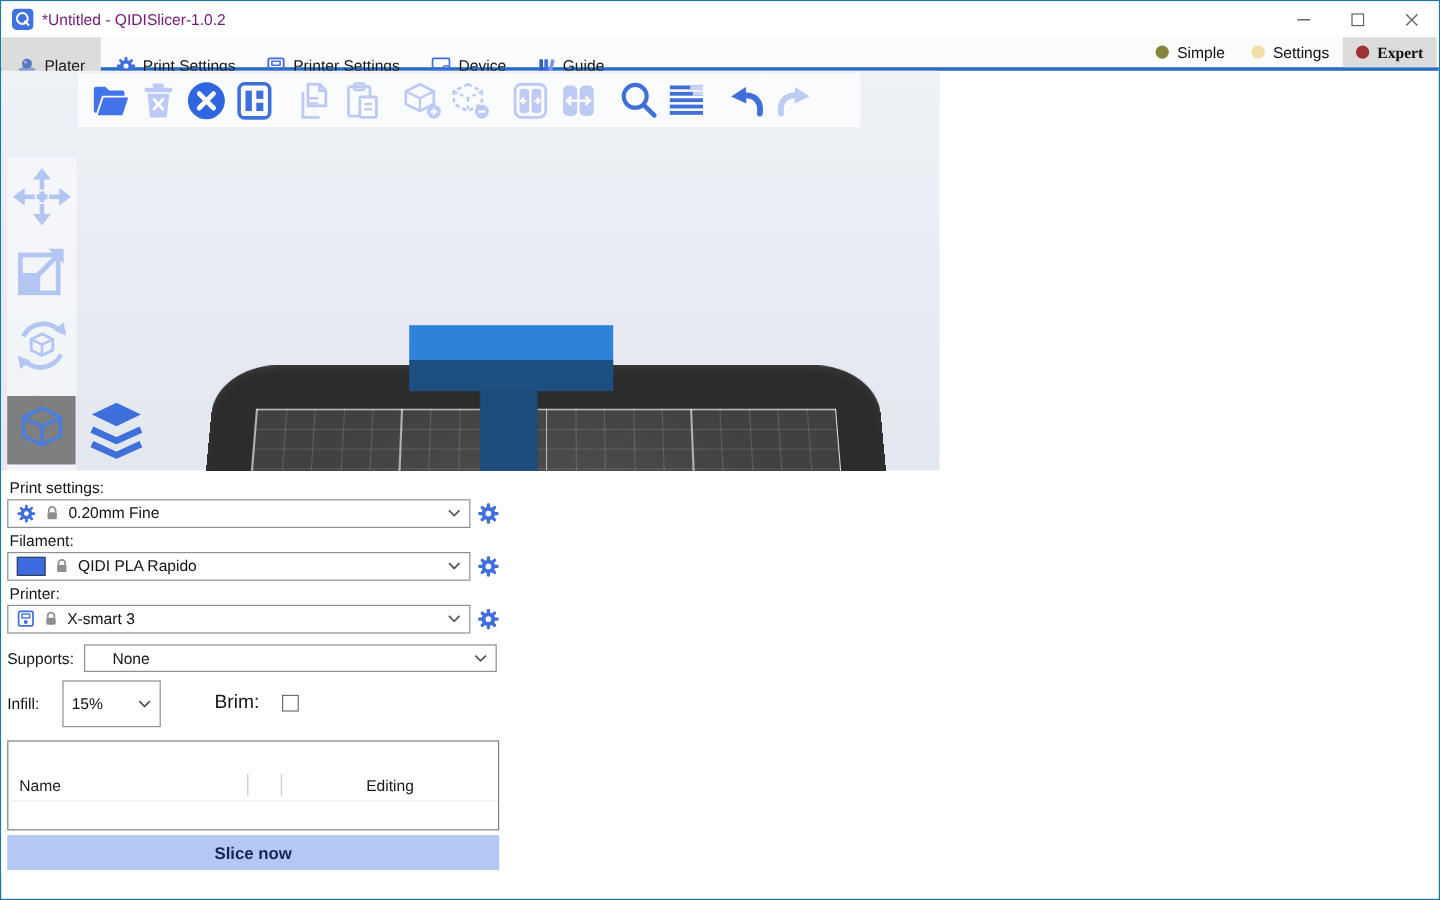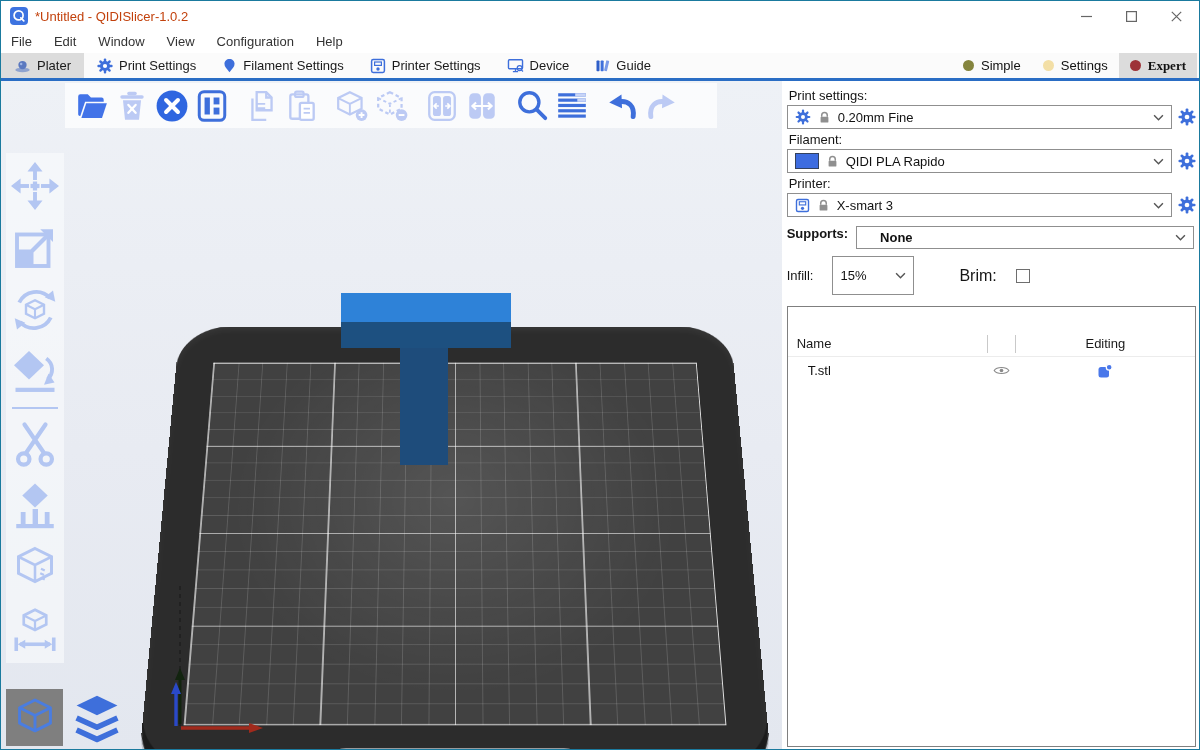--- a/index.html
+++ b/index.html
@@ -2,41 +2,41 @@
 <html><head>
 <meta charset="utf-8">
 <style>
   * { margin:0; padding:0; box-sizing:border-box; }
   html,body { width:1200px; height:750px; font-family:"Liberation Sans", sans-serif; background:#888; }
   .win { position:relative; width:1200px; height:750px; background:#fff; border:1px solid #1a7a9e; overflow:hidden; }
 
   
   .titlebar { height:30px; display:flex; align-items:center; background:#fff; padding-left:9px; }
   .appicon { width:18px; height:18px; margin-right:7px; }
-  .title { font-size:13px; color:#c2410c; }
+  .title { font-size:13px; color:#701a75; }
   .wincontrols { margin-left:auto; display:flex; height:30px; }
   .wbtn { width:45px; height:30px; display:flex; align-items:center; justify-content:center; color:#666; }
 
   
   .menubar { height:22px; display:flex; align-items:center; padding-left:8px; background:#fff; }
   .menuitem { font-size:13px; color:#333; padding:2px 11px 3px 11px; }
   .menuitem:first-child { padding-left:2px; }
 
   
   .tabbar { height:25px; display:flex; align-items:stretch; background:#fbfbfb; }
-  .tab { display:flex; align-items:center; gap:6px; padding:0 13px; font-size:13px; color:#1a1a1a; }
+  .tab { display:flex; align-items:flex-start; gap:6px; padding:16px 13px; font-size:13px; color:#1a1a1a; }
   .tab.sel { background:#dcdcdc; }
   .modes { margin-left:auto; display:flex; align-items:stretch; padding-right:2px;justify-content:center; }
   .mode { display:flex; align-items:center; gap:7px; padding:0 11px; font-size:13px; color:#111; }
   .mode.sel { background:#dcdcdc; font-weight:bold;font-family:Liberation Serif, serif; }
   .dot { width:11px; height:11px; border-radius:50%; }
   .blueline { height:3px; background:#2a6dc4; }
 
   
-  .main { display:flex; height:670px; }
+  .main { display:flex; height:670px;flex-direction:column; }
   .viewport { position:relative; width:782px; height:670px; overflow:hidden;
               background:linear-gradient(180deg,#eef1f6 0%,#e8ebf2 55%,#e3e7ef 100%); }
 
   
   .toptools { position:absolute; left:64px; top:2px; height:45px; width:652px; background:rgba(255,255,255,.72);
               display:flex; align-items:center; padding:0 7px; }
   .tico { width:34px; height:34px; flex:0 0 auto; margin:0 3px; }
   .gsep { width:10px; flex:0 0 auto; }
   .blue { color:#3e6fdb; } .dkblue { color:#4273e8; } .lt { color:#bccaf4; }
 
@@ -77,21 +77,21 @@
 
   
   .sidebar { width:418px; height:670px; background:#fff; padding:4px 3px 4px 5px; display:flex; flex-direction:column; }
   .lbl { font-size:13px; color:#151515; margin:3px 0 2px 2px; }
   .crow { display:flex; align-items:center; gap:6px; }
   .combo { flex:1; height:24px; display:flex; align-items:center; gap:7px; padding:0 7px; background:#fff;
            border:1px solid #8f8f8f; font-size:13px; color:#111; }
   .combo .chev { margin-left:auto; }
   .swatch { width:24px; height:16px; background:#3d6ce0; border:1px solid #33415e; }
   .gearbtn { width:18px; height:18px; flex:0 0 auto; }
-  .srow { display:flex; align-items:flex-start; gap:8px; margin-top:9px;font-weight:bold; }
+  .srow { display:flex; align-items:center; gap:8px; margin-top:9px; }
   .srow .lbl, .irow .lbl { margin:0; }
   .irow { display:flex; align-items:center; gap:19px; margin-top:7px; }
   .combo.small { flex:0 0 82px; height:39px; }
   .combo.sup { height:23px; }
   .brimlbl { margin-left:26px; font-size:16px; color:#151515; }
   .cb { width:14px; height:14px; border:1px solid #6e6e6e; background:#fff; }
 
   .objtable { margin-top:11px; flex:1; border:1px solid #7f7f7f; background:#fff; display:flex; flex-direction:column; font-size:13px; }
   .thead { height:26px; display:flex; align-items:center; color:#1a1a1a; border-bottom:1px solid #ececec;margin-top:24px; }
   .col-name { flex:0 0 199px; padding-left:9px; }
@@ -128,28 +128,20 @@
           </svg>
         </span>
       <span class="wbtn">
           <svg width="11" height="11" viewBox="0 0 11 11">
             <path d="M0.8 0.8l9.4 9.4M10.2 0.8L0.8 10.2" stroke="#666" stroke-width="1.2"></path>
           </svg>
         </span>
     </div>
   </div>
 
-  <div class="menubar">
-    <span class="menuitem">File</span>
-    <span class="menuitem">Edit</span>
-    <span class="menuitem">Window</span>
-    <span class="menuitem">View</span>
-    <span class="menuitem">Configuration</span>
-    <span class="menuitem">Help</span>
-  </div>
 
   <div class="tabbar">
     <div class="tab sel">
       <svg width="17" height="14" viewBox="0 0 18 14">
           <ellipse cx="9" cy="11.2" rx="7.6" ry="2.4" fill="#8fa3cf"></ellipse>
           <circle cx="9" cy="6" r="4.4" fill="#5b79c0"></circle>
           <circle cx="7.6" cy="4.8" r="1.3" fill="#9eb4e4"></circle>
         </svg>
       <span>Plater</span>
     </div>
@@ -158,26 +150,20 @@
           <g fill="currentColor" transform="translate(8 8)">
             <rect x="-1.2" y="-7.6" width="2.4" height="15.2" rx="1"></rect>
             <rect x="-1.2" y="-7.6" width="2.4" height="15.2" rx="1" transform="rotate(45)"></rect>
             <rect x="-1.2" y="-7.6" width="2.4" height="15.2" rx="1" transform="rotate(90)"></rect>
             <rect x="-1.2" y="-7.6" width="2.4" height="15.2" rx="1" transform="rotate(135)"></rect>
             <circle r="5"></circle>
             <circle r="2.1" fill="#fff"></circle>
           </g>
         </svg>
       <span>Print Settings</span>
-    </div>
-    <div class="tab">
-      <svg width="15" height="15" viewBox="0 0 16 16">
-          <path d="M8 15.2C5 11.5 2.6 9.6 2.6 6.2 2.6 3.2 5 1 8 1s5.4 2.2 5.4 5.2c0 3.4-2.4 5.3-5.4 9z" fill="#3e6fdb"></path>
-        </svg>
-      <span>Filament Settings</span>
     </div>
     <div class="tab">
       <svg width="16" height="16" viewBox="0 0 16 16" class="blue">
           <rect x="1.6" y="1.6" width="12.8" height="12.8" rx="1.6" fill="none" stroke="currentColor" stroke-width="1.5"></rect>
           <rect x="4.6" y="4" width="6.8" height="3.4" fill="none" stroke="currentColor" stroke-width="1.2"></rect>
           <circle cx="8" cy="11" r="1.7" fill="currentColor"></circle>
         </svg>
       <span>Printer Settings</span>
     </div>
     <div class="tab">
@@ -520,32 +506,18 @@
         <span class="brimlbl">Brim:</span>
         <span class="cb"></span>
       </div>
 
       <div class="objtable">
         <div class="thead">
           <span class="col-name">Name</span>
           <span class="col-eye"></span>
           <span class="col-edit">Editing</span>
         </div>
-        <div class="trow">
-          <span class="col-name">T.stl</span>
-          <span class="col-eye">
-            <svg width="17" height="11" viewBox="0 0 18 12">
-                <path d="M1 6C4 1.6 14 1.6 17 6 14 10.4 4 10.4 1 6z" fill="none" stroke="#8a8a8a" stroke-width="1.2"></path>
-                <circle cx="9" cy="6" r="2" fill="#8a8a8a"></circle>
-              </svg>
-          </span>
-          <span class="col-edit">
-            <svg width="16" height="16" viewBox="0 0 16 16">
-                <rect x="1.5" y="4" width="10.5" height="10.5" rx="2.5" fill="#4a78ea"></rect>
-                <circle cx="12.2" cy="4.2" r="2.9" fill="#4a78ea" stroke="#fff" stroke-width="1.3"></circle>
-              </svg>
-          </span>
-        </div>
-      </div>
-
+      </div>
+
+      <button class="slicebtn">Slice now</button>
     </div>
   </div>
 </div>
 
 </body></html>

